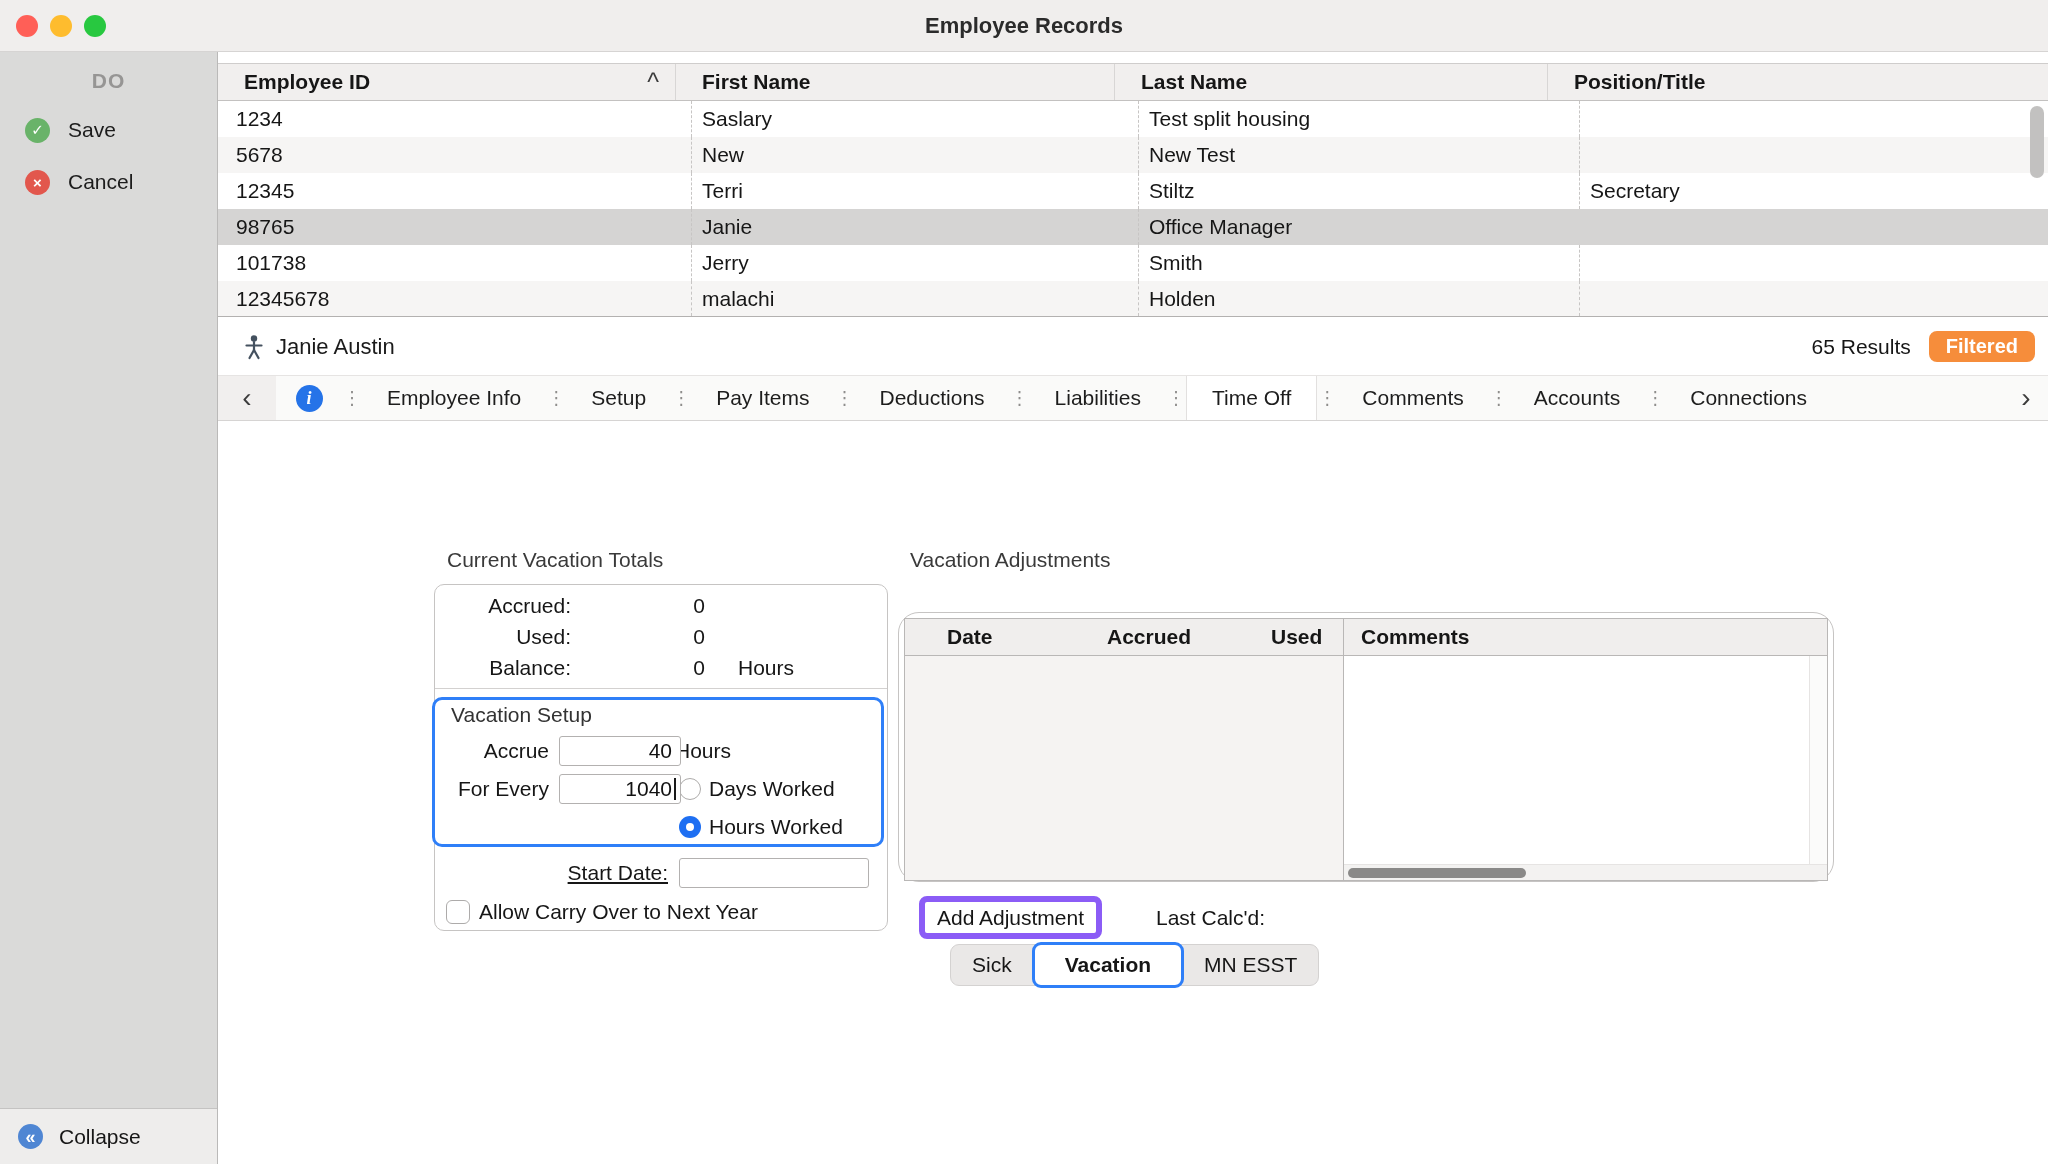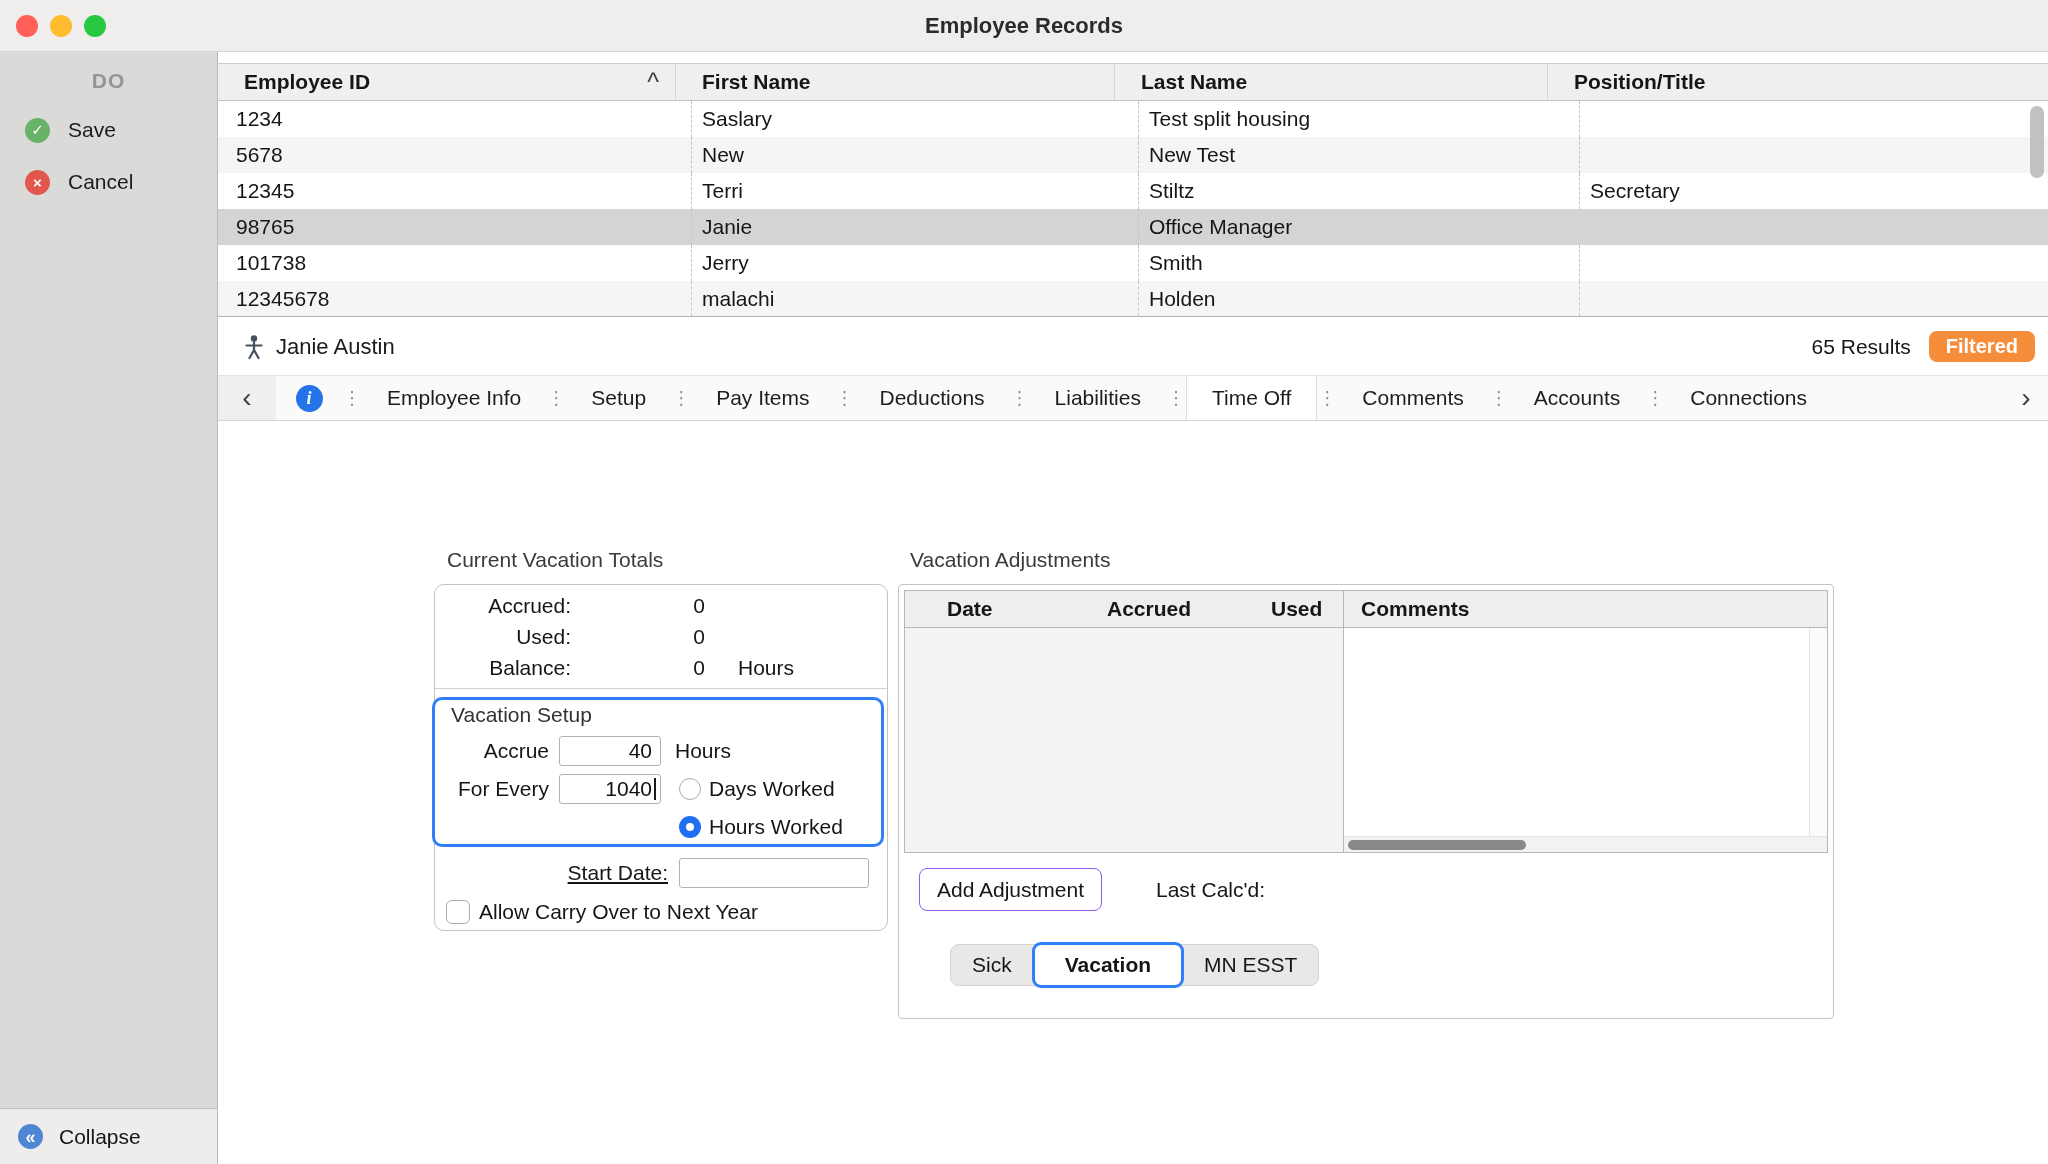--- a/index.html
+++ b/index.html
@@ -131,21 +131,21 @@
   .tot-unit { padding-left: 33px; }
 
   .setup-sec {
     position: absolute; left: -3px; top: 112px; width: 452px; height: 150px;
     border: 3px solid #2f7ff8; border-radius: 10px; background: #fff; z-index: 2;
   }
   .setup-title { padding: 3px 0 0 16px; font-size: 21px; color: #333; }
   .setup-rows { position: absolute; top: 32px; left: 0; right: 0; }
   .setup-row { display: grid; grid-template-columns: 114px 102px 1fr; column-gap: 10px; height: 38px; align-items: center; font-size: 21px; }
   .setup-label { text-align: right; }
-  .input-wrap { position: relative; width: 102px; height: 30px; }
+  .input-wrap { position: relative; width: 122px; height: 30px; }
   .field {
     width: 100%; height: 30px; border: 1px solid #b3b1b0; border-radius: 3px;
     background: #fff; font-size: 21px; font-family: inherit; text-align: right;
     padding: 0 8px; outline: none; color: #111;
   }
   .text-caret { position: absolute; right: 5px; top: 4px; width: 2px; height: 22px; background: #1a1a1a; }
   .radio-opt { display: flex; align-items: center; padding-left: 8px; gap: 8px; }
   .radio {
     width: 22px; height: 22px; border-radius: 50%; flex: 0 0 22px;
     border: 1.5px solid #adabaa; background: #fff;
@@ -158,22 +158,22 @@
   .unit-text { padding-left: 4px; }
 
   .bottom-sec { position: absolute; left: 0; right: 0; top: 262px; bottom: 0; }
   .start-row { position: absolute; top: 7px; left: 0; right: 9px; height: 38px; display: flex; align-items: center; font-size: 21px; text-decoration: underline; }
   .start-label { width: 233px; text-align: right; }
   .start-input { margin-left: 11px; width: 190px; height: 30px; text-align: left; }
   .carry-row { position: absolute; top: 49px; left: 11px; display: flex; align-items: center; gap: 9px; height: 32px; font-size: 21px; }
   .checkbox { width: 24px; height: 24px; border: 1.5px solid #adabaa; border-radius: 6px; background: #fff; }
 
   .adj-panel {
-    position: absolute; left: 680px; top: 532px; width: 936px; height: 435px;
-    background: #fff; border: 1px solid #c6c4c3; border-radius: 4px;
+    position: absolute; left: 680px; top: 560px; width: 936px; height: 270px;
+    background: #fff; border: 1px solid #c6c4c3; border-radius: 21px;
   }
   .adj-table {
     position: absolute; left: 5px; top: 5px; right: 5px; height: 263px;
     border: 1px solid #b9b7b6; background: #f5f3f2;
   }
   .adj-header {
     position: relative; height: 37px; background: #f0eeed; border-bottom: 1px solid #b9b7b6;
     font-weight: bold; font-size: 21px; line-height: 36px;
   }
   .ah-date { position: absolute; left: 42px; }
@@ -183,21 +183,21 @@
   .ah-divider { position: absolute; left: 438px; top: 0; bottom: 0; width: 1px; background: #b9b7b6; }
   .adj-comments {
     position: absolute; left: 438px; top: 37px; right: 0; bottom: 0;
     background: #fff; border-left: 1px solid #b9b7b6;
   }
   .v-strip { position: absolute; top: 0; right: 0; bottom: 16px; width: 18px; background: #fbfbfa; border-left: 1px solid #e6e4e3; }
   .h-scroll { position: absolute; left: 0; right: 0; bottom: 0; height: 16px; background: #f3f2f1; border-top: 1px solid #e6e4e3; }
   .h-thumb { position: absolute; left: 4px; top: 3px; width: 178px; height: 10px; background: #8a8988; border-radius: 5px; }
   .add-btn {
     position: absolute; left: 20px; top: 283px; width: 183px; height: 43px;
-    background: #fff; border: 1px solid #8b5cf6; border-radius: 8px;
+    background: #fff; border: 6px solid #8b5cf6; border-radius: 8px;
     font-size: 21px; font-family: inherit; display: flex; align-items: center; justify-content: center;
     color: #161616;
   }
   .last-calcd { position: absolute; left: 257px; top: 293px; font-size: 21px; }
 
   
   .subtabs {
     position: absolute; left: 732px; top: 892px; height: 42px;
     display: flex; align-items: stretch;
     background: #eae8e7; border: 1px solid #d4d2d1; border-radius: 9px; font-size: 21px;

